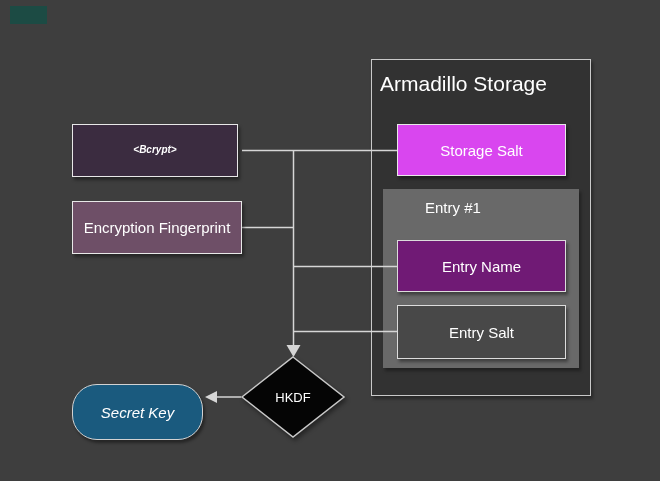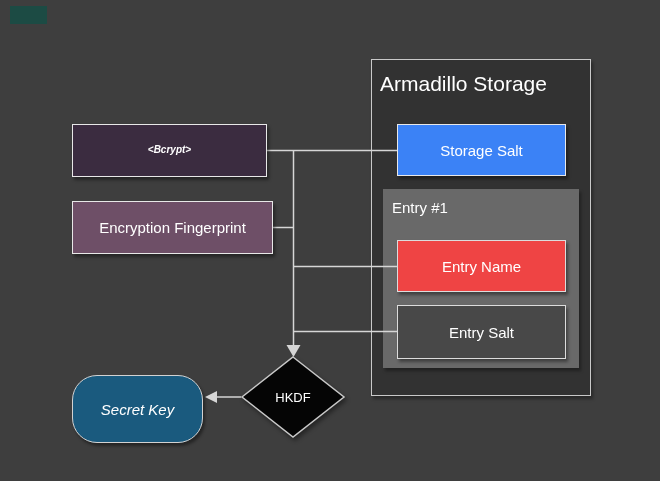--- a/index.html
+++ b/index.html
@@ -27,50 +27,50 @@
   }
   .armadillo-title{
     padding:12px 8px 0 8px;font-size:21px;color:#ffffff;
   }
   .entry-container{
     left:383px;top:189px;width:196px;height:179px;
     background:#696969;z-index:2;
     box-shadow:2px 3px 3px rgba(0,0,0,0.35);
   }
   .entry-title{
-    padding:10px 9px 0 9px;font-size:15px;color:#ffffff;
+    padding:10px 9px 0 9px;font-size:15px;color:#ffffff;margin-left:33px;
   }
   
   .wires{left:0;top:0;width:660px;height:481px;z-index:3;pointer-events:none;}
   
   .node{z-index:4;font-size:15px;}
   .user-password{
-    left:72px;top:124px;width:195px;height:53px;
+    left:72px;top:124px;width:166px;height:53px;
     background:#3b2c40;border:1.5px solid #e8e8e8;
     flex-direction:column;line-height:1.25;
   }
   .sublabel{font-size:10px;font-style:italic;font-weight:600;}
   .fingerprint{
-    left:72px;top:201px;width:201px;height:53px;
+    left:72px;top:201px;width:170px;height:53px;
     background:#6e4f67;border:1.5px solid #e8e8e8;
   }
   .storage-salt{
     left:397px;top:124px;width:169px;height:52px;
-    background:#3b82f6;border:1.5px solid #e8e8e8;
+    background:#d946ef;border:1.5px solid #e8e8e8;
   }
   .entry-name{
     left:397px;top:240px;width:169px;height:52px;
-    background:#ef4444;border:1.5px solid #dcdcdc;
+    background:#701a75;border:1.5px solid #dcdcdc;
   }
   .entry-salt{
     left:397px;top:305px;width:169px;height:54px;
     background:#484848;border:1.5px solid #dcdcdc;
   }
   .secret-key{
-    left:72px;top:375px;width:131px;height:68px;
+    left:72px;top:384px;width:131px;height:56px;
     background:#1a5a7e;border:1.5px solid #d2d2d2;
     border-radius:25px;font-style:italic;
   }
   .diamond-wrap{left:240px;top:355px;width:106px;height:84px;z-index:4;}
   .diamond-svg{position:absolute;left:0;top:0;filter:drop-shadow(2px 3px 2px rgba(0,0,0,0.4));}
   .diamond-label{
     position:absolute;left:0;top:0;width:106px;height:84px;
     display:flex;align-items:center;justify-content:center;
     font-size:13px;color:#ffffff;
   }

